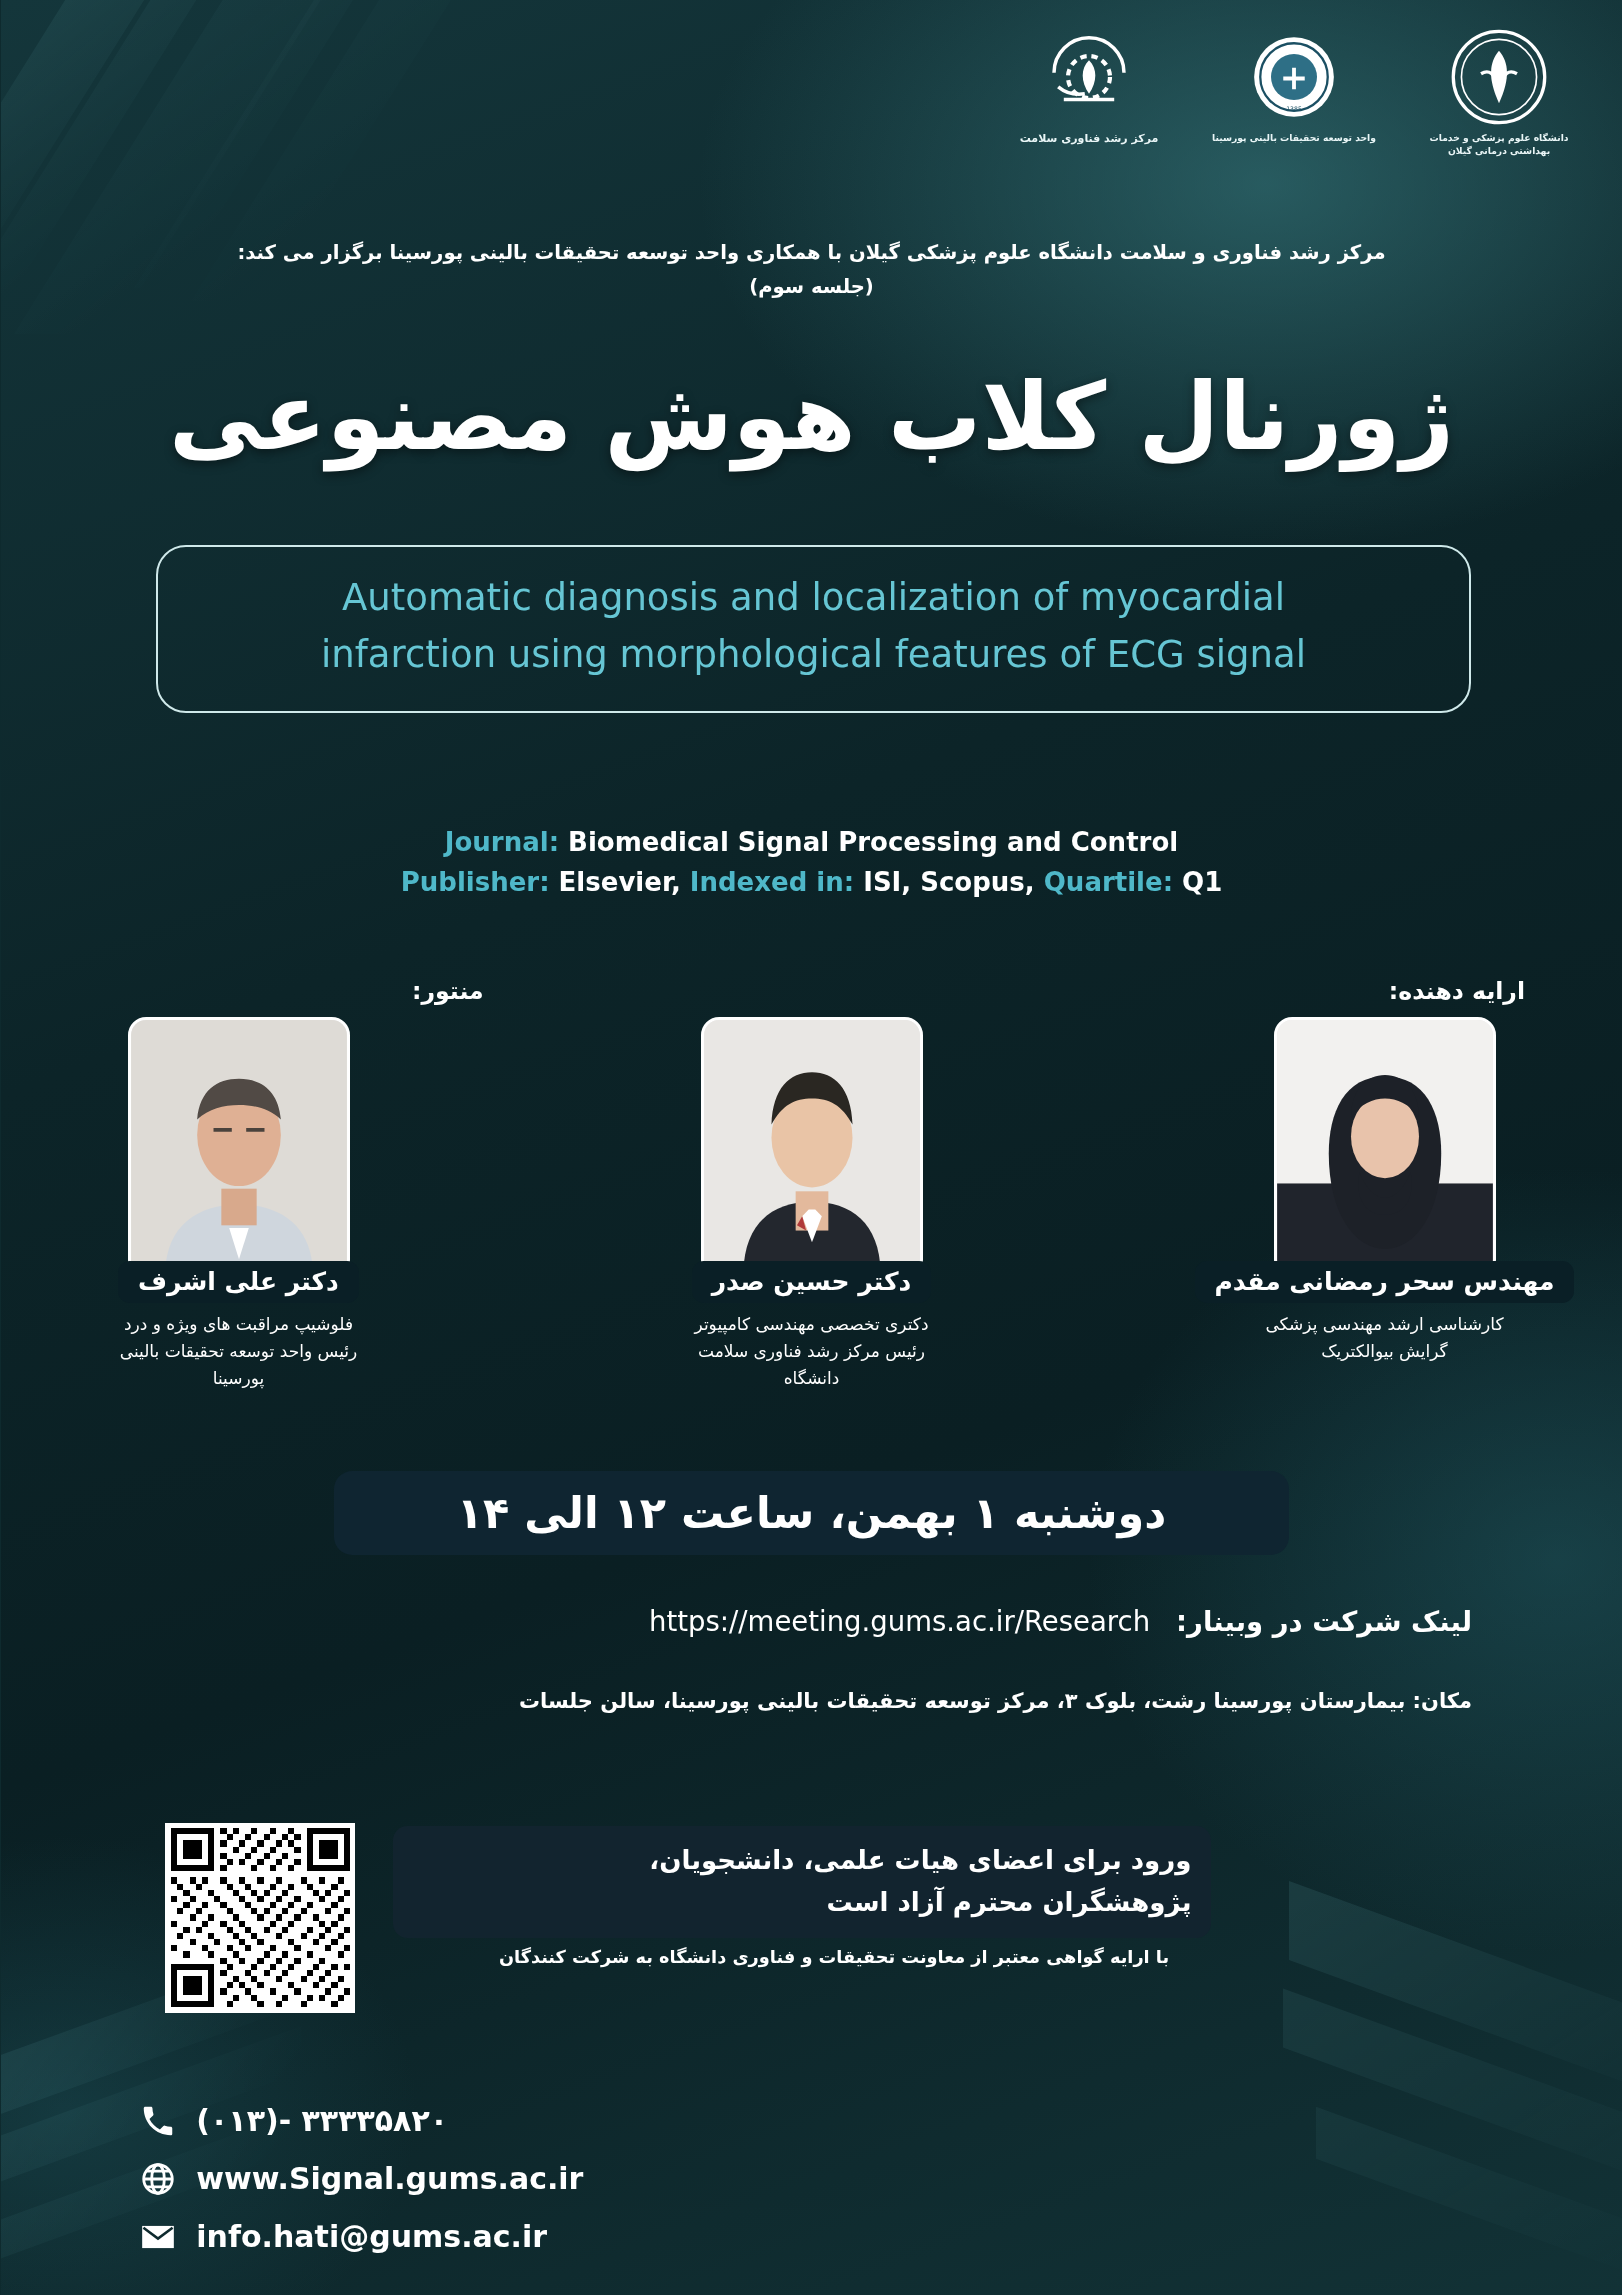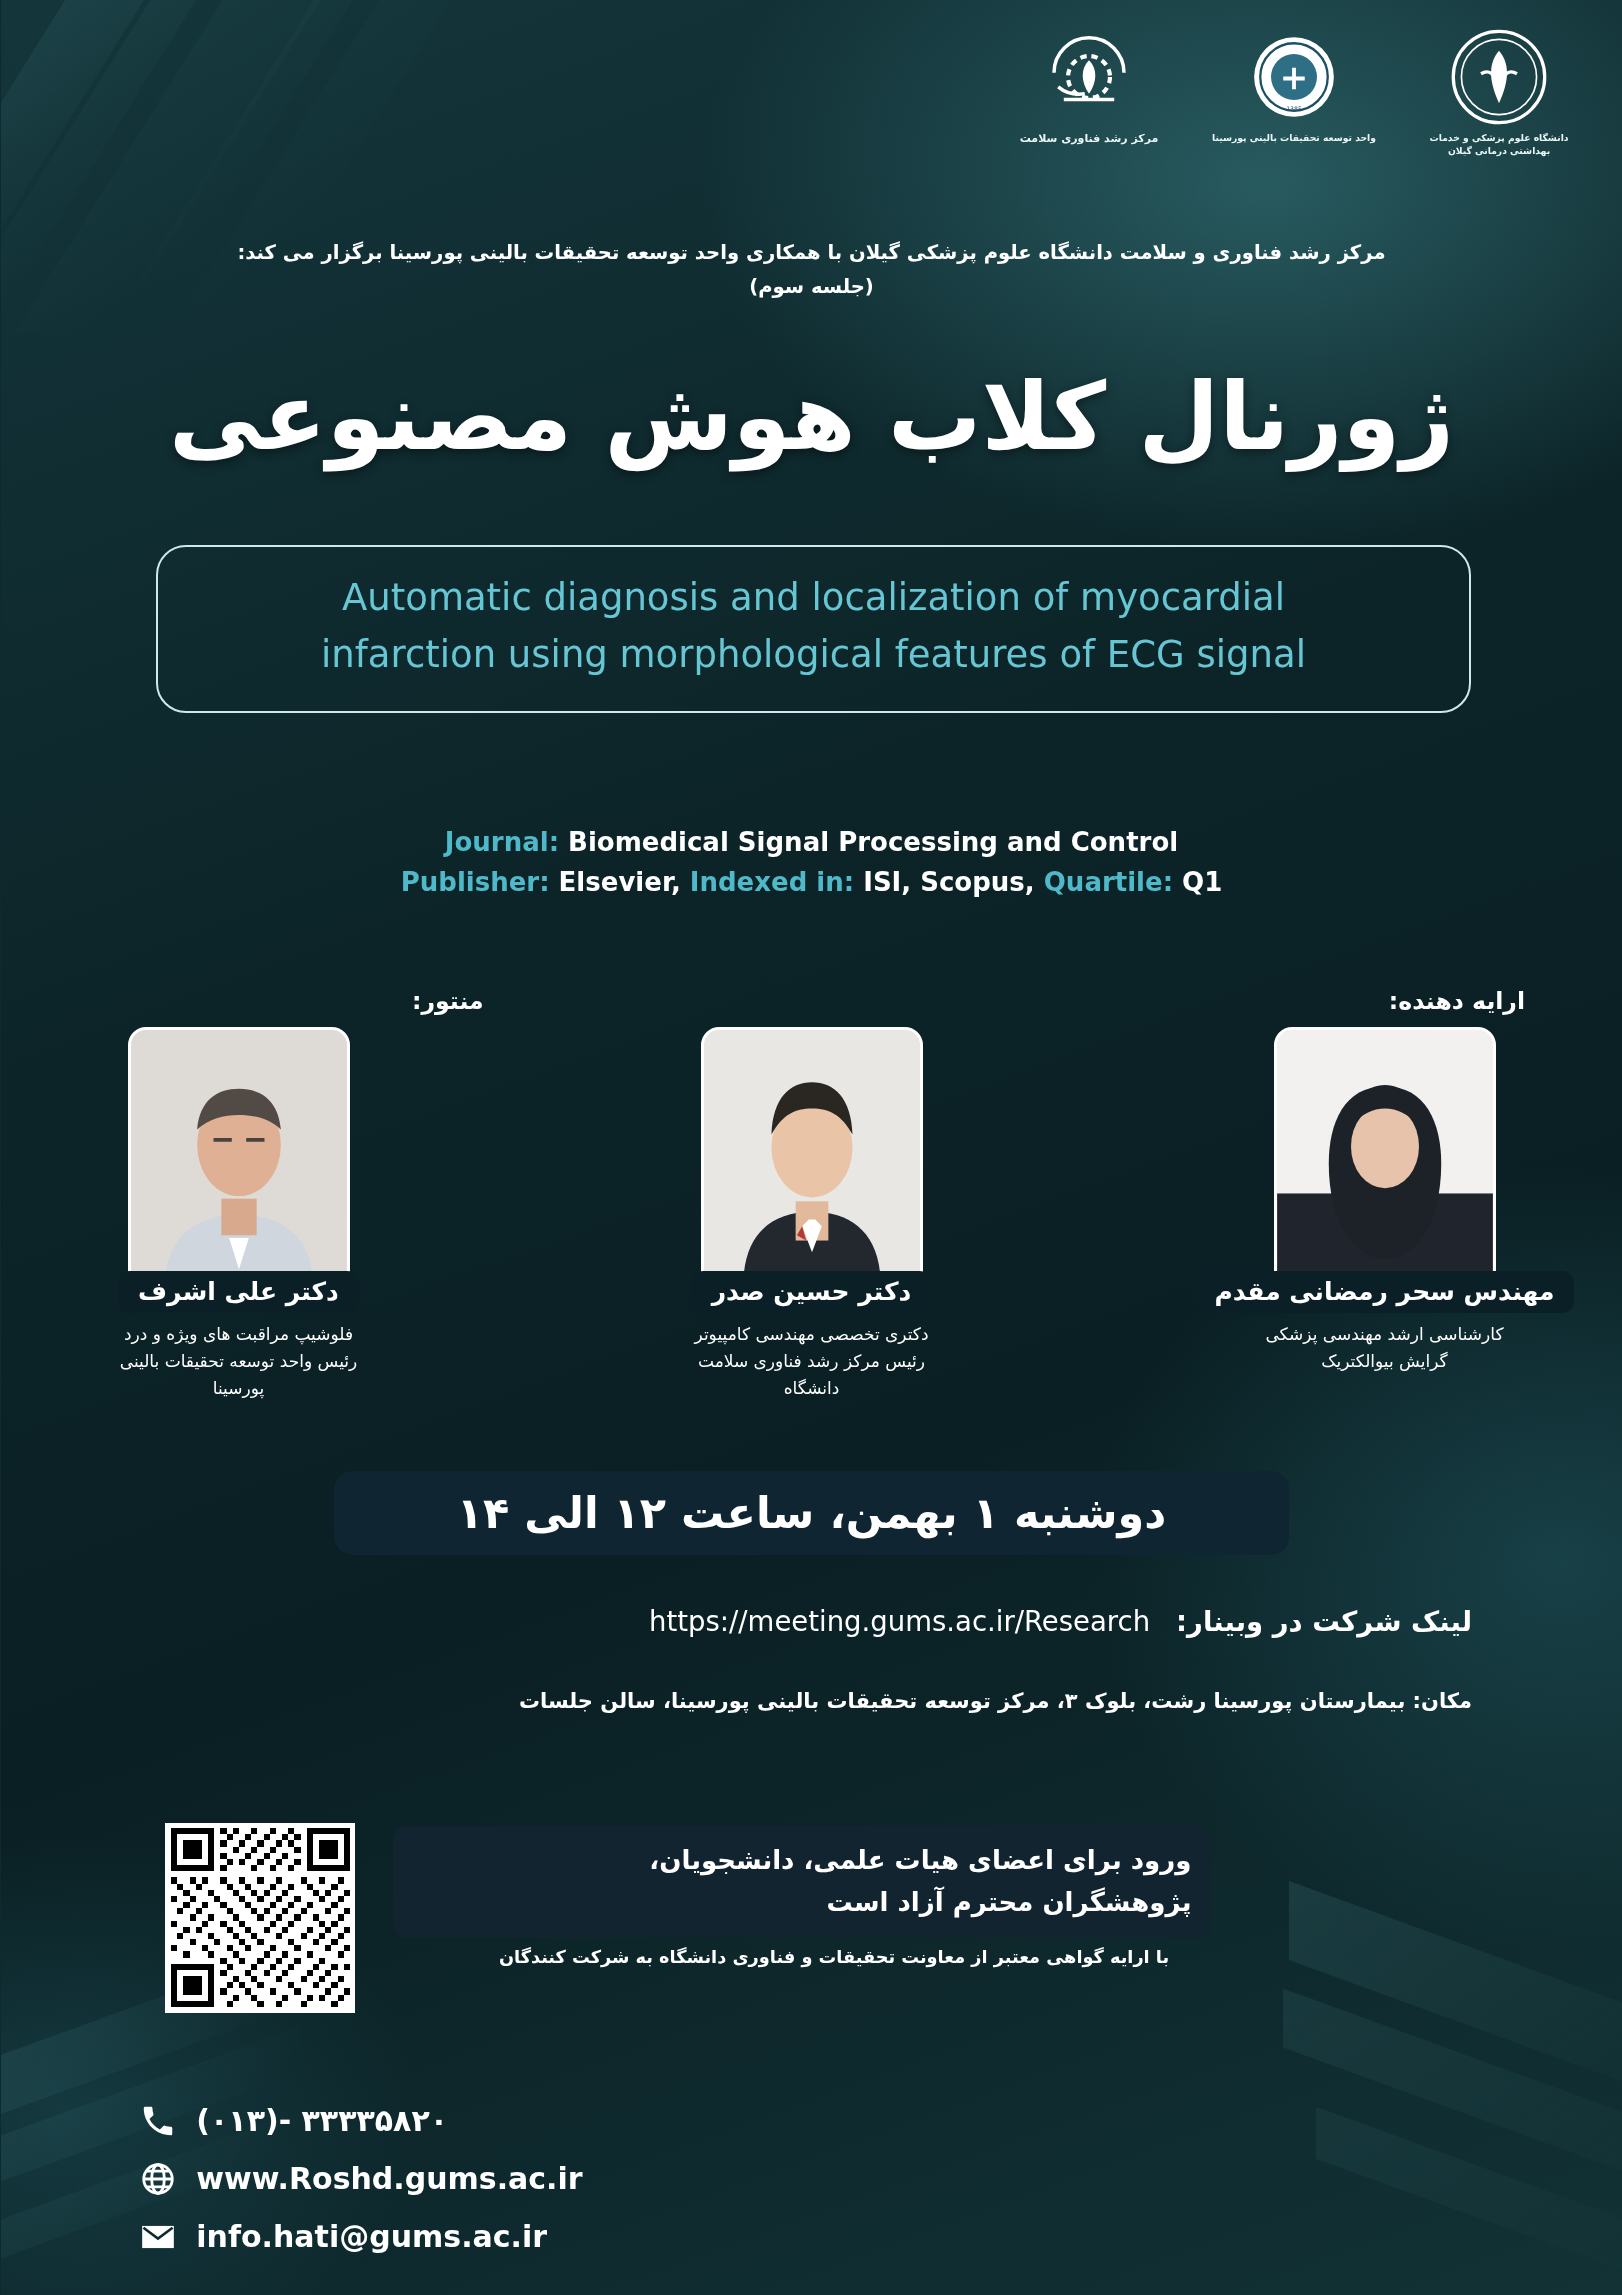--- a/index.html
+++ b/index.html
@@ -61,21 +61,21 @@
   
   .journal{position:absolute;top:822px;left:0;right:0;text-align:center;direction:ltr;}
   .journal-row{font-size:26px;line-height:1.55;font-weight:bold;}
   .jlabel{color:#4fb8c9;}
   .jval{color:#ffffff;}
 
   
   .people{position:absolute;top:977px;left:0;right:0;padding:0 98px;}
   .people-heads{display:flex;justify-content:space-between;align-items:flex-end;direction:rtl;}
   .head-label{color:#ffffff;font-size:23.6px;font-weight:bold;}
-  .head-label.mentor{margin-left:314px;margin-top:10px;}
+  .head-label.mentor{margin-left:314px;}
   .cards{display:flex;justify-content:space-between;margin-top:11.8px;direction:rtl;}
   .person{width:281px;display:flex;flex-direction:column;align-items:center;}
   .photo{
     width:216px;height:255px;border-radius:18.3px;overflow:hidden;
     background:#e9e9e9;border:3.3px solid #ffffff;position:relative;
   }
   .name-pill{
     margin-top:-17px;background:#0a1f26;border-radius:11.8px;
     padding:6.5px 19.6px;color:#ffffff;font-size:25px;font-weight:bold;white-space:nowrap;
     position:relative;z-index:3;
@@ -520,21 +520,21 @@
       </div>
 
       <div class="contact">
         <span class="c-icon">
           <svg viewBox="0 0 24 24" width="38" height="38" fill="none" stroke="#ffffff" stroke-width="1.8">
             <circle cx="12" cy="12" r="9"></circle>
             <ellipse cx="12" cy="12" rx="4" ry="9"></ellipse>
             <path d="M3 12h18M4.5 7h15M4.5 17h15"></path>
           </svg>
         </span>
-        <span class="c-text">www.Roshd.gums.ac.ir</span>
+        <span class="c-text">www.Signal.gums.ac.ir</span>
       </div>
 
       <div class="contact">
         <span class="c-icon">
           <svg viewBox="0 0 24 24" width="38" height="38" fill="#ffffff">
             <path d="M2 5h20v14H2z" fill="#ffffff"></path>
             <path d="M2.8 6.2L12 13l9.2-6.8" fill="none" stroke="#0e2a2e" stroke-width="1.6"></path>
           </svg>
         </span>
         <span class="c-text">info.hati@gums.ac.ir</span>

